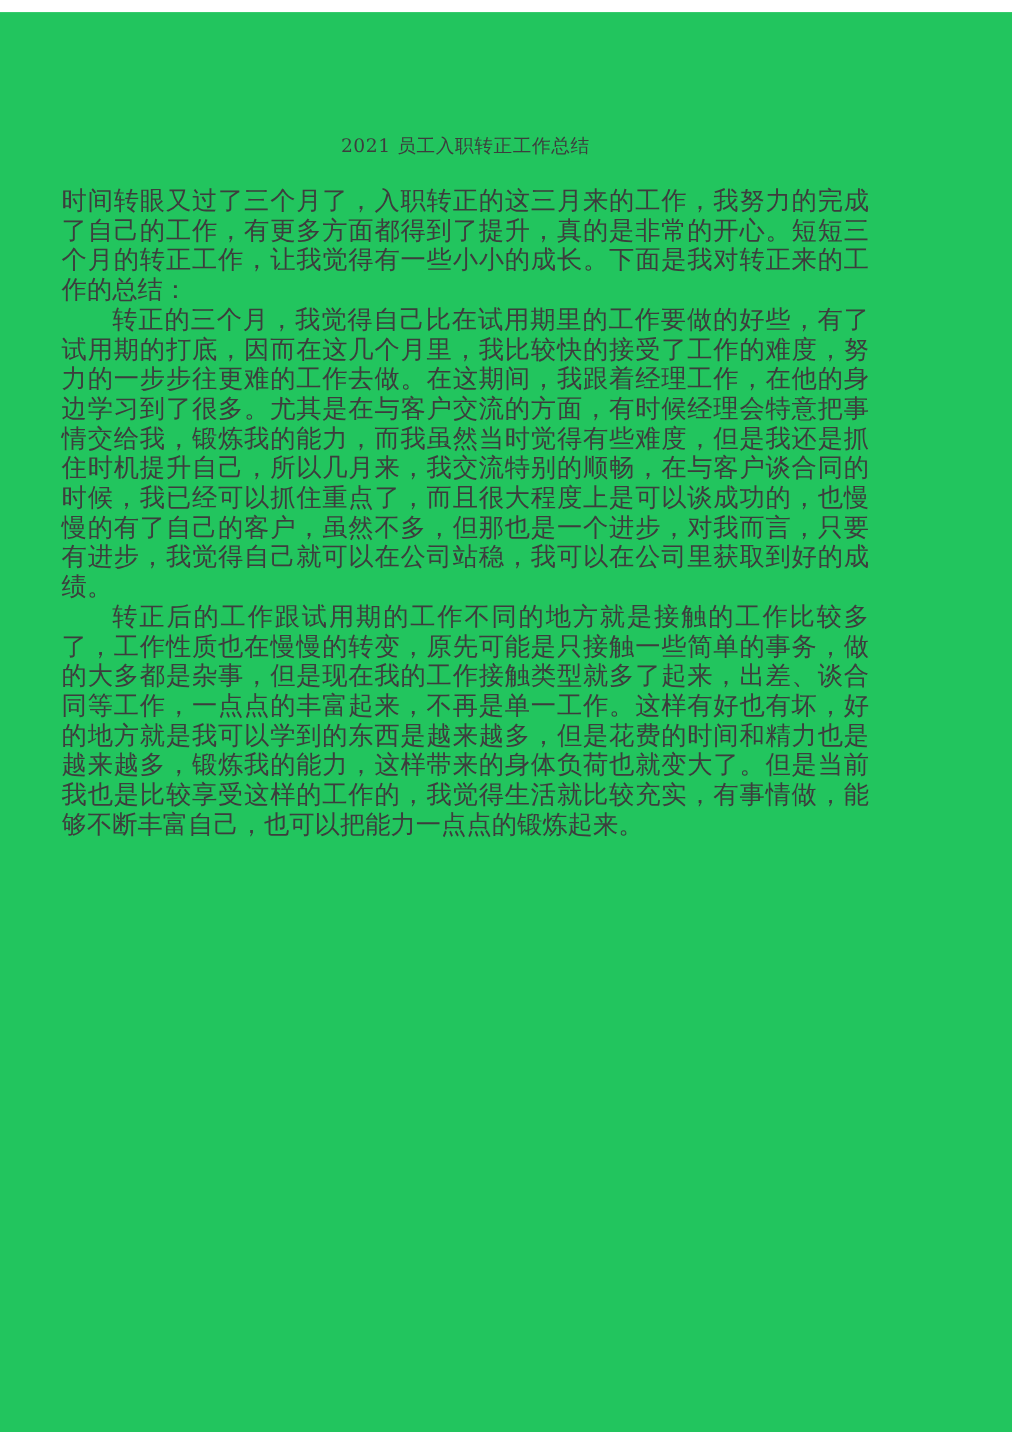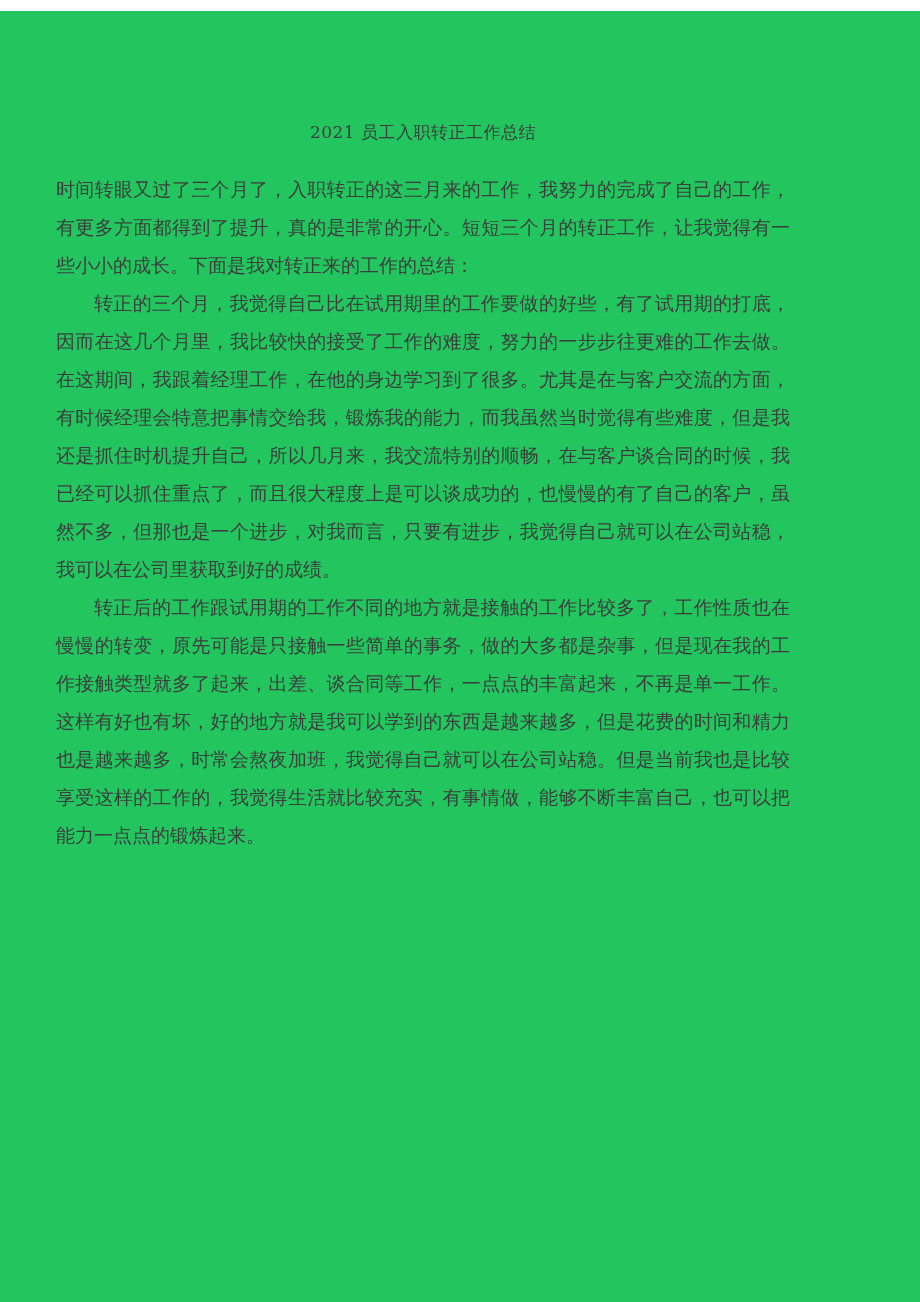--- a/index.html
+++ b/index.html
@@ -21,34 +21,34 @@
   }
   .doc-title {
     font-size: 17px;
     font-weight: normal;
     text-align: center;
     margin: 0 0 26px 0;
     letter-spacing: 0.5px;
   }
   .doc-body p {
     margin: 0;
-    font-size: 19px;
-    line-height: 38px;
+    font-size: 23px;
+    line-height: 27px;
     text-align: justify;
     text-indent: 2em;
     word-break: break-all;
   }
   .doc-body p.no-indent {
     text-indent: 0;
   }
 </style>
 </head>
 <body>
 
 <div class="page">
   <h1 class="doc-title">2021 员工入职转正工作总结</h1>
 
   <div class="doc-body">
     <p class="no-indent">时间转眼又过了三个月了，入职转正的这三月来的工作，我努力的完成了自己的工作，有更多方面都得到了提升，真的是非常的开心。短短三个月的转正工作，让我觉得有一些小小的成长。下面是我对转正来的工作的总结：</p>
     <p>转正的三个月，我觉得自己比在试用期里的工作要做的好些，有了试用期的打底，因而在这几个月里，我比较快的接受了工作的难度，努力的一步步往更难的工作去做。在这期间，我跟着经理工作，在他的身边学习到了很多。尤其是在与客户交流的方面，有时候经理会特意把事情交给我，锻炼我的能力，而我虽然当时觉得有些难度，但是我还是抓住时机提升自己，所以几月来，我交流特别的顺畅，在与客户谈合同的时候，我已经可以抓住重点了，而且很大程度上是可以谈成功的，也慢慢的有了自己的客户，虽然不多，但那也是一个进步，对我而言，只要有进步，我觉得自己就可以在公司站稳，我可以在公司里获取到好的成绩。</p>
-    <p>转正后的工作跟试用期的工作不同的地方就是接触的工作比较多了，工作性质也在慢慢的转变，原先可能是只接触一些简单的事务，做的大多都是杂事，但是现在我的工作接触类型就多了起来，出差、谈合同等工作，一点点的丰富起来，不再是单一工作。这样有好也有坏，好的地方就是我可以学到的东西是越来越多，但是花费的时间和精力也是越来越多，时常会熬夜加班，我觉得自己就可以在公司站稳。但是当前我也是比较享受这样的工作的，我觉得生活就比较充实，有事情做，能够不断丰富自己，也可以把能力一点点的锻炼起来。</p>
+    <p>转正后的工作跟试用期的工作不同的地方就是接触的工作比较多了，工作性质也在慢慢的转变，原先可能是只接触一些简单的事务，做的大多都是杂事，但是现在我的工作接触类型就多了起来，出差、谈合同等工作，一点点的丰富起来，不再是单一工作。这样有好也有坏，好的地方就是我可以学到的东西是越来越多，但是花费的时间和精力也是越来越多，锻炼我的能力，这样带来的身体负荷也就变大了。但是当前我也是比较享受这样的工作的，我觉得生活就比较充实，有事情做，能够不断丰富自己，也可以把能力一点点的锻炼起来。</p>
   </div>
 </div>
 
 </body></html>

